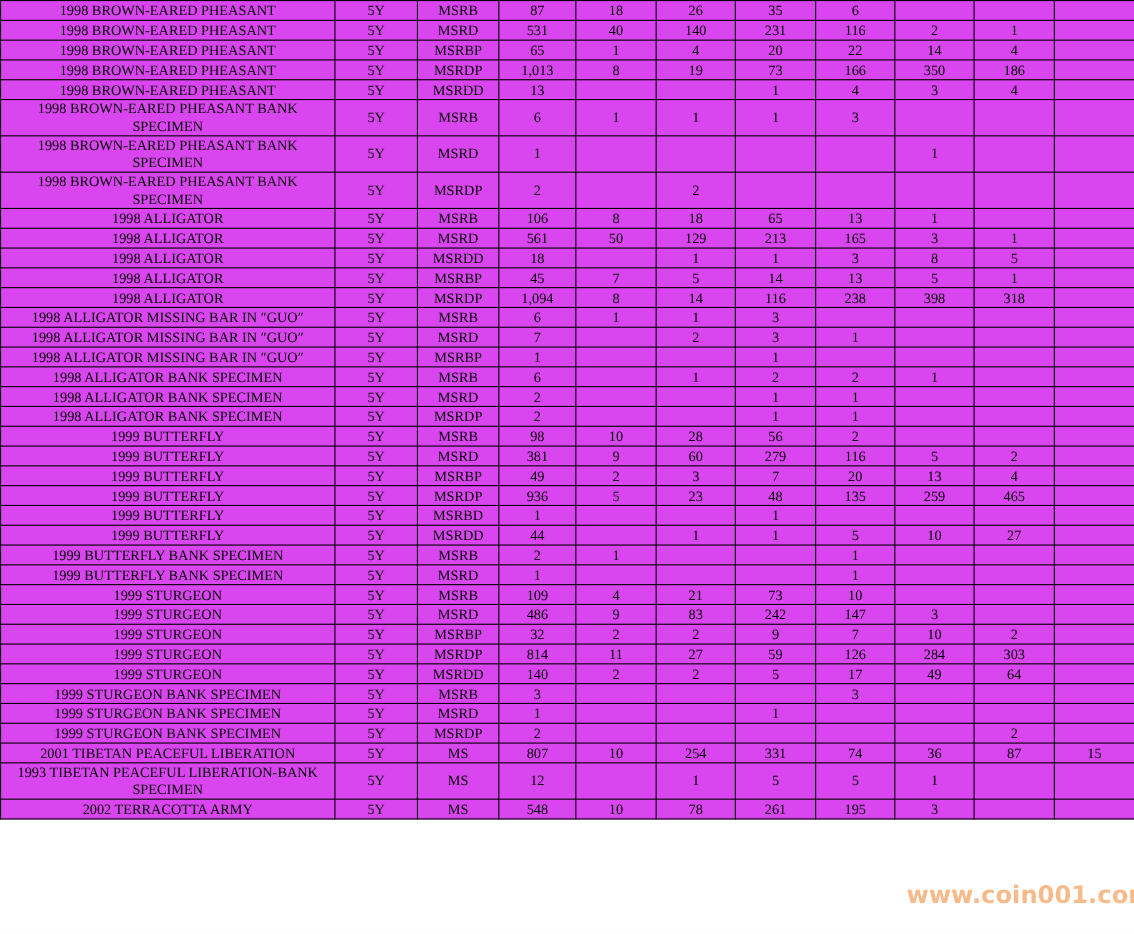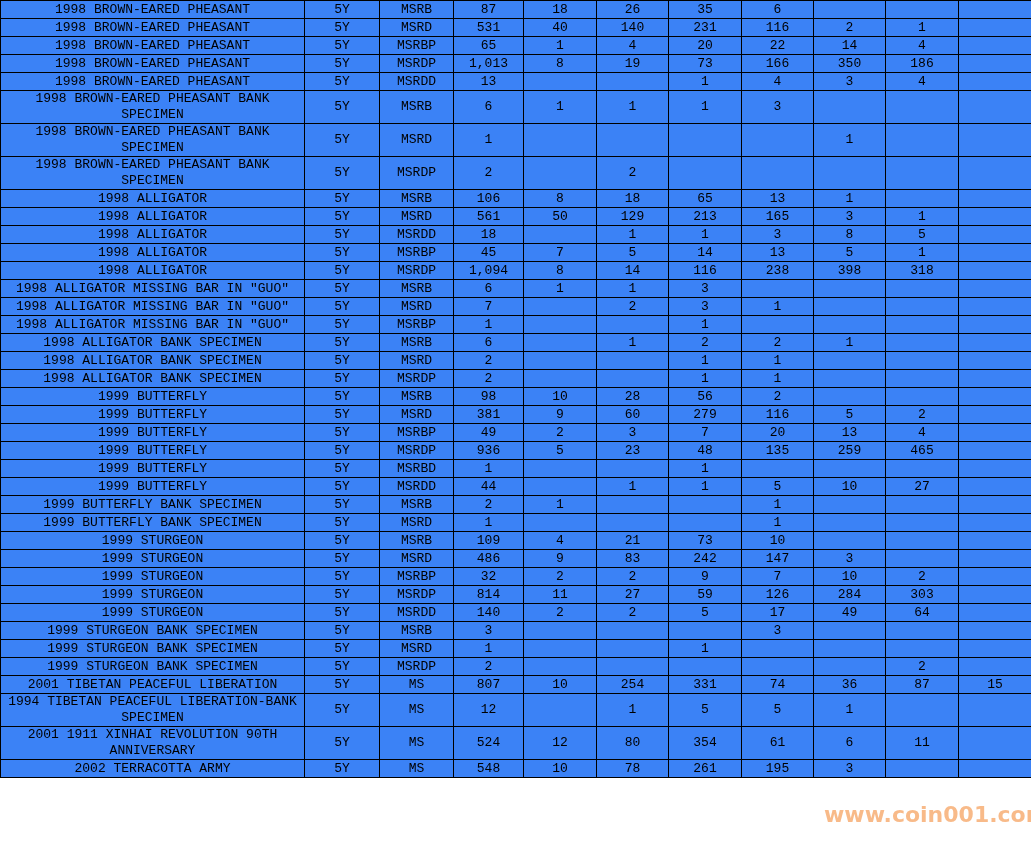--- a/index.html
+++ b/index.html
@@ -11,21 +11,22 @@
     width: 1031px;
     height: 849px;
     position: relative;
     overflow: hidden;
     font-family: "Liberation Mono", "DejaVu Sans Mono", monospace;
   }
   .census-table {
     border-collapse: collapse;
     table-layout: fixed;
     width: 1031px;
-    background: #3b82f6;
+    background: #d946ef;
+    font-family: Liberation Serif, serif;
   }
   .census-table td {
     border: 1px solid #000000;
     text-align: center;
     vertical-align: middle;
     font-size: 13px;
     line-height: 16px;
     height: 17px;
     padding: 0 2px;
     color: #000000;
@@ -525,43 +526,30 @@
         <td>807</td>
         <td>10</td>
         <td>254</td>
         <td>331</td>
         <td>74</td>
         <td>36</td>
         <td>87</td>
         <td>15</td>
       </tr>
       <tr>
-        <td>1994 TIBETAN PEACEFUL LIBERATION-BANK SPECIMEN</td>
+        <td>1993 TIBETAN PEACEFUL LIBERATION-BANK SPECIMEN</td>
         <td>5Y</td>
         <td>MS</td>
         <td>12</td>
         <td></td>
         <td>1</td>
         <td>5</td>
         <td>5</td>
         <td>1</td>
         <td></td>
-        <td></td>
-      </tr>
-      <tr>
-        <td>2001 1911 XINHAI REVOLUTION 90TH ANNIVERSARY</td>
-        <td>5Y</td>
-        <td>MS</td>
-        <td>524</td>
-        <td>12</td>
-        <td>80</td>
-        <td>354</td>
-        <td>61</td>
-        <td>6</td>
-        <td>11</td>
         <td></td>
       </tr>
       <tr>
         <td>2002 TERRACOTTA ARMY</td>
         <td>5Y</td>
         <td>MS</td>
         <td>548</td>
         <td>10</td>
         <td>78</td>
         <td>261</td>

